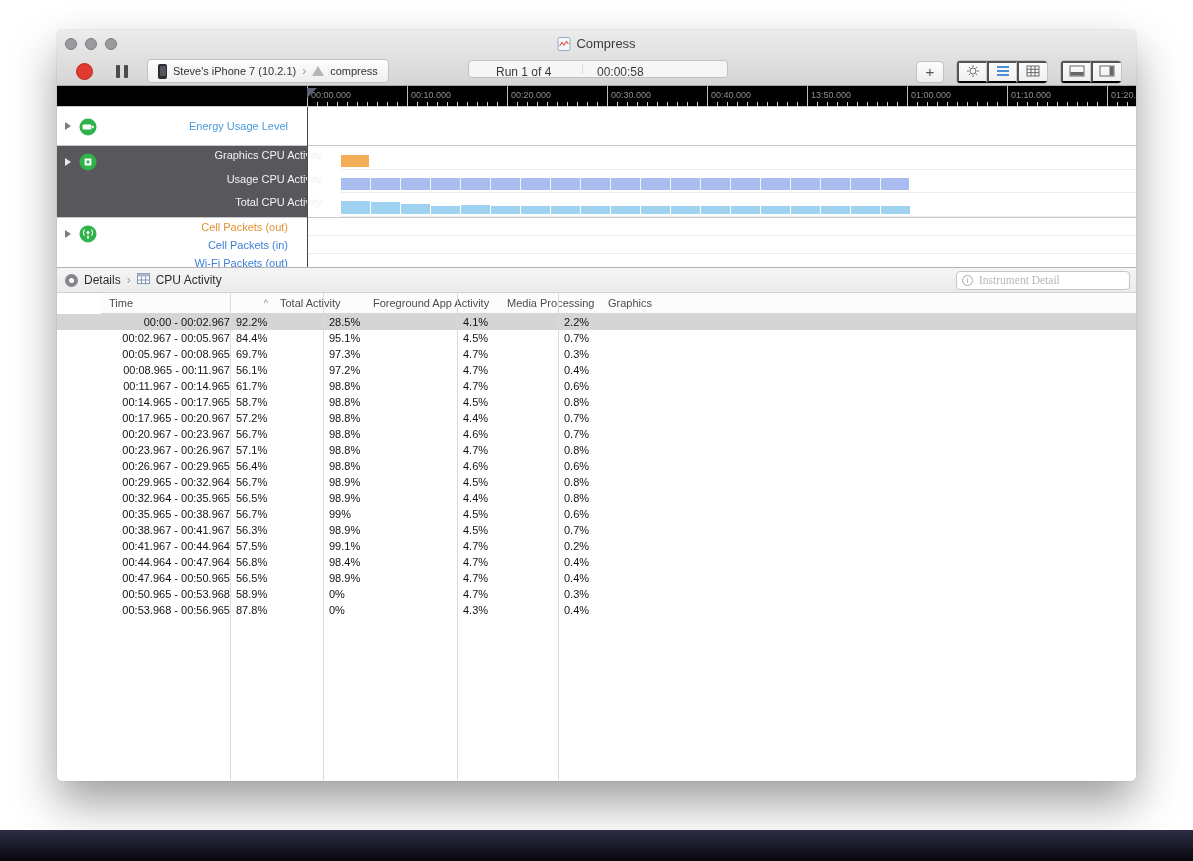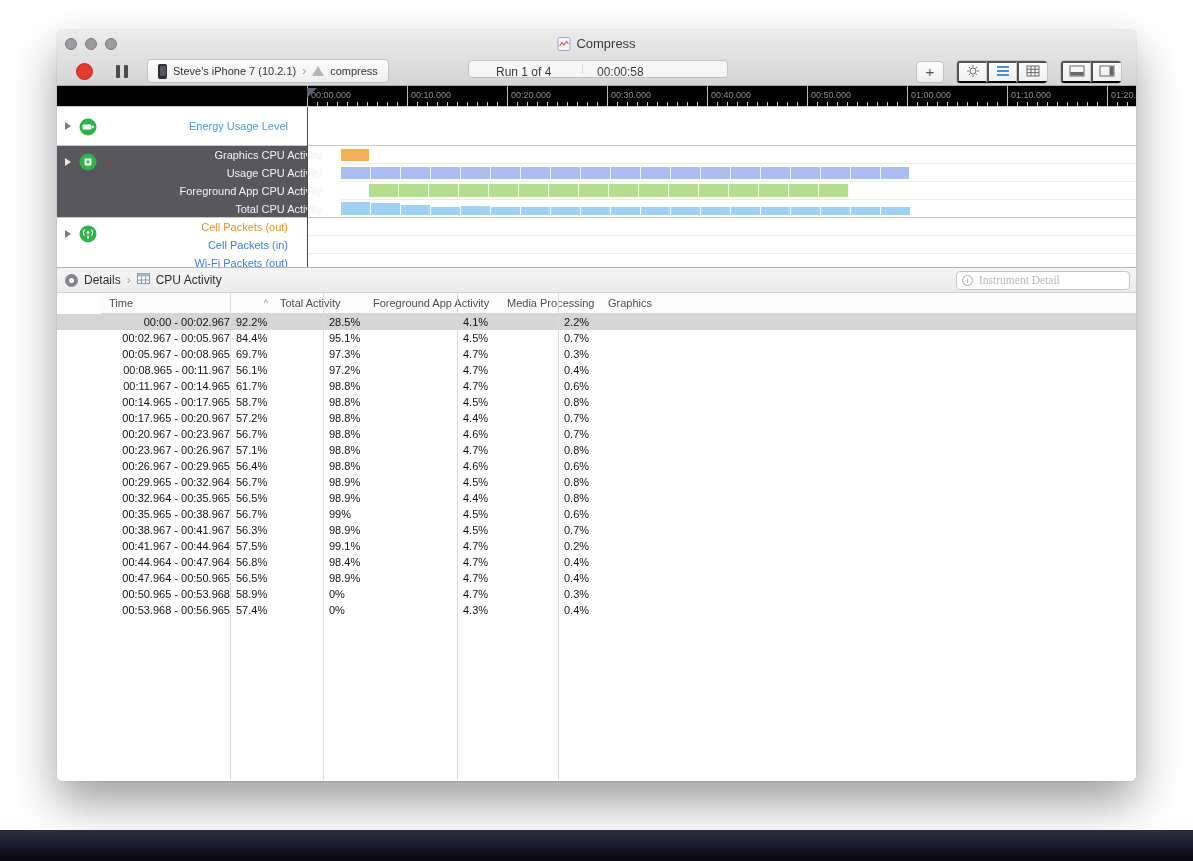--- a/index.html
+++ b/index.html
@@ -225,21 +225,21 @@
         <div class="tick" style="left: 200px;">
           <span>00:20.000</span>
         </div>
         <div class="tick" style="left: 300px;">
           <span>00:30.000</span>
         </div>
         <div class="tick" style="left: 400px;">
           <span>00:40.000</span>
         </div>
         <div class="tick" style="left: 500px;">
-          <span>00:50.000</span>
+          <span>13:50.000</span>
         </div>
         <div class="tick" style="left: 600px;">
           <span>01:00.000</span>
         </div>
         <div class="tick" style="left: 700px;">
           <span>01:10.000</span>
         </div>
         <div class="tick" style="left: 800px;">
           <span>01:20.000</span>
         </div>
@@ -270,26 +270,20 @@
       <div class="track-row">
         <div class="track-hdr"><span>Graphics CPU Activity</span></div>
         <div class="track-lane">
             <div class="bar" style="left: 0px; width: 28px; height: 12px; background-color: rgb(243, 174, 87);"></div>
           </div>
       </div>
       <div class="track-row">
         <div class="track-hdr"><span>Usage CPU Activity</span></div>
         <div class="track-lane">
             <div class="bar hatch" style="left: 0px; width: 568px; height: 12px; background-color: rgb(169, 189, 241);"></div>
-          </div>
-      </div>
-      <div class="track-row">
-        <div class="track-hdr"><span>Foreground App CPU Activity</span></div>
-        <div class="track-lane">
-            <div class="bar hatch" style="left: 28px; width: 480px; height: 13px; background-color: rgb(180, 221, 143);"></div>
           </div>
       </div>
       <div class="track-row">
         <div class="track-hdr"><span>Total CPU Activity</span></div>
         <div class="track-lane">
             <div class="bar" style="left: 0px; width: 28.98px; height: 13px; background-color: rgb(159, 209, 241);"></div>
             <div class="bar" style="left: 29.98px; width: 28.98px; height: 12px; background-color: rgb(159, 209, 241);"></div>
             <div class="bar" style="left: 59.96px; width: 28.98px; height: 10px; background-color: rgb(159, 209, 241);"></div>
             <div class="bar" style="left: 89.94px; width: 28.98px; height: 8px; background-color: rgb(159, 209, 241);"></div>
             <div class="bar" style="left: 119.92px; width: 28.98px; height: 9px; background-color: rgb(159, 209, 241);"></div>
@@ -506,21 +500,21 @@
       </div>
       <div class="trow">
         <div class="tcell c0">00:50.965 - 00:53.968</div>
         <div class="tcell c1">58.9%</div>
         <div class="tcell c2">0%</div>
         <div class="tcell c3">4.7%</div>
         <div class="tcell c4">0.3%</div>
       </div>
       <div class="trow">
         <div class="tcell c0">00:53.968 - 00:56.965</div>
-        <div class="tcell c1">57.4%</div>
+        <div class="tcell c1">87.8%</div>
         <div class="tcell c2">0%</div>
         <div class="tcell c3">4.3%</div>
         <div class="tcell c4">0.4%</div>
       </div>
     </div>
 
   <div class="col-line" style="left:173px"></div>
   <div class="col-line" style="left:266px"></div>
   <div class="col-line" style="left:400px"></div>
   <div class="col-line" style="left:501px"></div>

